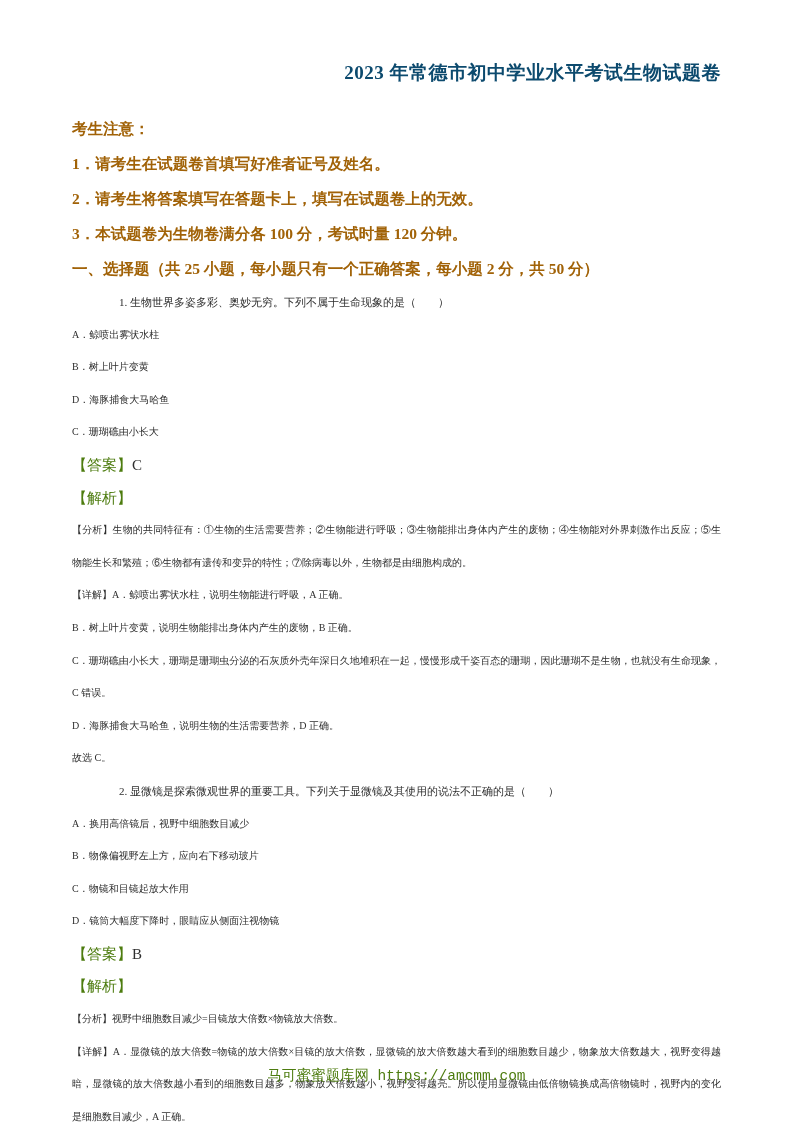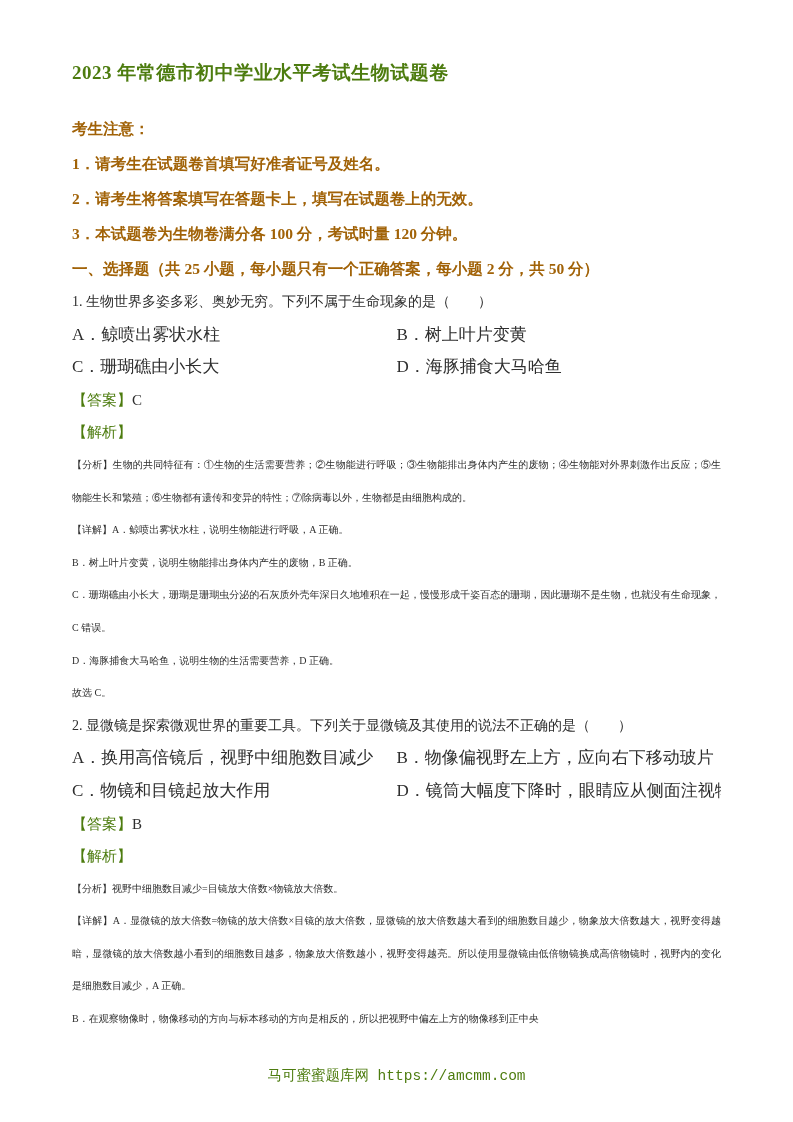--- a/index.html
+++ b/index.html
@@ -6,46 +6,47 @@
   body {
     width:793px; height:1122px;
     background:#ffffff;
     font-family:"Liberation Serif","DejaVu Serif",serif;
     color:#2e2e2e;
     position:relative;
     overflow:hidden;
   }
   .page { padding:60px 72px 0 72px; }
   .doc-title {
-    text-align:left;
+    text-align:right;
     font-weight:bold;
     font-size:19px;
-    color:#4d7c0f;
+    color:#0c4a6e;
     margin:0 0 25px 0;
     letter-spacing:0.5px;
   }
   .notice-line, .section-line {
     font-weight:bold;
     font-size:15.5px;
     line-height:35px;
     color:#a16207;
     white-space:nowrap;
   }
   .body-line {
-    font-size:14px;
+    font-size:11px;
     line-height:32.6px;
     white-space:nowrap;
+    margin-left:47px;
   }
   .para {
     font-size:10px;
     line-height:32.6px;
     text-align:justify;
     text-align-last:left;
   }
-  .options-row { display:flex; font-size:17px; line-height:32.6px; }
+  .options-row { display:flex; font-size:10px; line-height:32.6px;flex-direction:column; }
   .opt { width:50%; white-space:nowrap; overflow:hidden; }
   .answer-line { font-size:15px; line-height:32.6px; }
   .label-teal { color:#4d7c0f; }
   .footer {
     position:absolute;
     top:1066px; left:0;
     width:100%;
     text-align:center;
     color:#4d7c0f;
     font-size:14.5px;
@@ -68,22 +69,22 @@
 
   <div class="section-line">一、选择题（共 25 小题，每小题只有一个正确答案，每小题 2 分，共 50 分）</div>
 
   <div>
     <div class="body-line">1. 生物世界多姿多彩、奥妙无穷。下列不属于生命现象的是（　　）</div>
     <div class="options-row">
       <div class="opt">A．鲸喷出雾状水柱</div>
       <div class="opt">B．树上叶片变黄</div>
     </div>
     <div class="options-row">
+      <div class="opt">D．海豚捕食大马哈鱼</div>
       <div class="opt">C．珊瑚礁由小长大</div>
-      <div class="opt">D．海豚捕食大马哈鱼</div>
     </div>
     <div class="answer-line">
       <span class="label-teal">【答案】</span><span>C</span>
     </div>
     <div class="answer-line">
       <span class="label-teal">【解析】</span>
     </div>
     <div class="para">【分析】生物的共同特征有：①生物的生活需要营养；②生物能进行呼吸；③生物能排出身体内产生的废物；④生物能对外界刺激作出反应；⑤生物能生长和繁殖；⑥生物都有遗传和变异的特性；⑦除病毒以外，生物都是由细胞构成的。</div>
     <div class="para">【详解】A．鲸喷出雾状水柱，说明生物能进行呼吸，A 正确。</div>
     <div class="para">B．树上叶片变黄，说明生物能排出身体内产生的废物，B 正确。</div>

